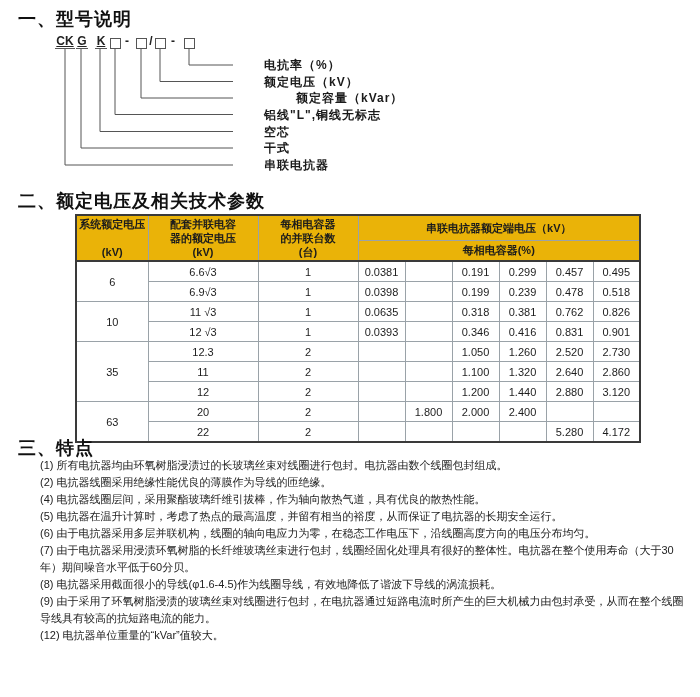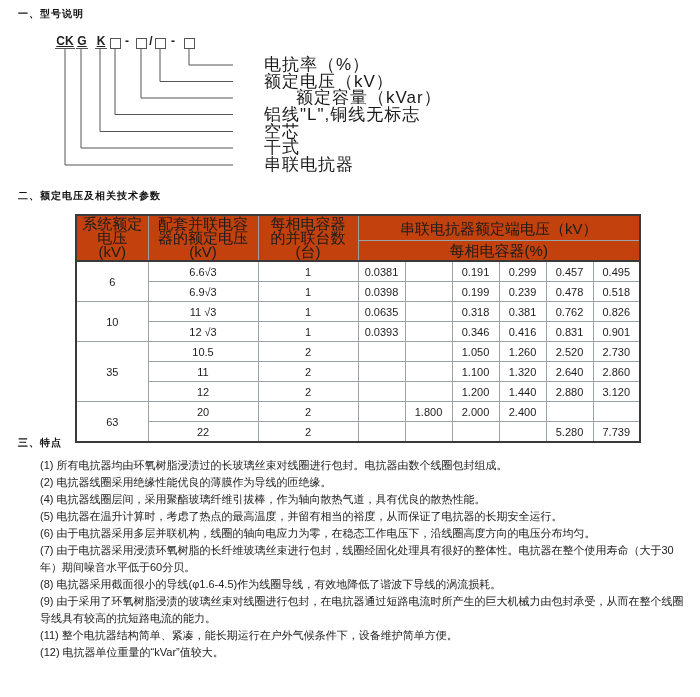--- a/index.html
+++ b/index.html
@@ -1,34 +1,34 @@
 <!DOCTYPE html>
 <html><head>
 <meta charset="utf-8">
 <style>
   html,body{margin:0;padding:0;background:#ffffff;}
   body{font-family:"Liberation Sans","DejaVu Sans",sans-serif;color:#1c1c1c;}
   #page{position:relative;width:700px;height:697px;background:#ffffff;overflow:hidden;}
 
-  .section-title{position:absolute;left:18px;font-size:10px;font-weight:bold;color:#111;letter-spacing:1px;}
+  .section-title{position:absolute;left:18px;font-size:18px;font-weight:bold;color:#111;letter-spacing:1px;}
 
   
   #diagram{position:absolute;left:0;top:0;width:700px;height:185px;}
   .code-letter{position:absolute;top:34px;font-size:12px;font-weight:bold;color:#222;
                border-bottom:1px solid #555;text-align:center;line-height:14px;text-decoration:underline;}
   .code-dash{position:absolute;top:34px;font-size:12px;font-weight:bold;color:#222;text-align:center;line-height:14px;}
   .code-box{position:absolute;top:38px;width:9px;height:9px;border:1px solid #555;background:#fff;}
-  .model-label{position:absolute;left:240px;font-size:17px;font-weight:normal;color:#1a1a1a;line-height:14px;letter-spacing:1px;white-space:nowrap;padding-left:24px;}
+  .model-label{position:absolute;left:240px;font-size:12px;font-weight:bold;color:#1a1a1a;line-height:14px;letter-spacing:1px;white-space:nowrap;padding-left:24px;}
   #diagram svg{position:absolute;left:0;top:0;}
 
   
   #spec-table{position:absolute;left:75px;top:214px;border-collapse:collapse;table-layout:fixed;
               border:2px solid #3a3a3a;font-size:11px;}
   #spec-table th,#spec-table td{border:1px solid #9aa2a8;padding:0;text-align:center;vertical-align:middle;color:#1c1c1c;}
-  #spec-table thead th{background:#c2410c;font-weight:normal;font-size:15px;line-height:13px;}
+  #spec-table thead th{background:#eab308;font-weight:bold;font-size:11px;line-height:13px;}
   #spec-table thead tr:first-child th{height:24px;}
   #spec-table thead tr:last-child th{height:19px;}
   #spec-table tbody td{height:19px;background:#fff;font-size:11px;}
   #spec-table tbody tr.group-start td{border-top:1px solid #555;margin-top:16px;}
   #spec-table tbody tr:first-child td{border-top:2px solid #3a3a3a;}
   .hdr-line{display:block;height:14px;line-height:14px;}
 
   
   #features{position:absolute;left:40px;top:457px;width:652px;font-size:11px;line-height:17px;color:#222;}
   .feature-item{word-break:break-all;}
@@ -148,21 +148,21 @@
           <td>1</td>
           <td>0.0393</td>
           <td></td>
           <td>0.346</td>
           <td>0.416</td>
           <td>0.831</td>
           <td>0.901</td>
         </tr>
         <tr class="group-start">
           <td rowspan="3">35</td>
-          <td>10.5</td>
+          <td>12.3</td>
           <td>2</td>
           <td></td>
           <td></td>
           <td>1.050</td>
           <td>1.260</td>
           <td>2.520</td>
           <td>2.730</td>
         </tr>
         <tr>
           <td>11</td>
@@ -196,32 +196,31 @@
           <td></td>
         </tr>
         <tr>
           <td>22</td>
           <td>2</td>
           <td></td>
           <td></td>
           <td></td>
           <td></td>
           <td>5.280</td>
-          <td>7.739</td>
+          <td>4.172</td>
         </tr>
       </tbody>
   </table>
 
   <div class="section-title" style="top:436px;">三、特点</div>
   <div id="features">
       <div class="feature-item">(1) 所有电抗器均由环氧树脂浸渍过的长玻璃丝束对线圈进行包封。电抗器由数个线圈包封组成。</div>
       <div class="feature-item">(2) 电抗器线圈采用绝缘性能优良的薄膜作为导线的匝绝缘。</div>
       <div class="feature-item">(4) 电抗器线圈层间，采用聚酯玻璃纤维引拔棒，作为轴向散热气道，具有优良的散热性能。</div>
       <div class="feature-item">(5) 电抗器在温升计算时，考虑了热点的最高温度，并留有相当的裕度，从而保证了电抗器的长期安全运行。</div>
       <div class="feature-item">(6) 由于电抗器采用多层并联机构，线圈的轴向电应力为零，在稳态工作电压下，沿线圈高度方向的电压分布均匀。</div>
       <div class="feature-item">(7) 由于电抗器采用浸渍环氧树脂的长纤维玻璃丝束进行包封，线圈经固化处理具有很好的整体性。电抗器在整个使用寿命（大于30年）期间噪音水平低于60分贝。</div>
       <div class="feature-item">(8) 电抗器采用截面很小的导线(φ1.6-4.5)作为线圈导线，有效地降低了谐波下导线的涡流损耗。</div>
       <div class="feature-item">(9) 由于采用了环氧树脂浸渍的玻璃丝束对线圈进行包封，在电抗器通过短路电流时所产生的巨大机械力由包封承受，从而在整个线圈导线具有较高的抗短路电流的能力。</div>
-      <div class="feature-item">(11) 整个电抗器结构简单、紧凑，能长期运行在户外气候条件下，设备维护简单方便。</div>
       <div class="feature-item">(12) 电抗器单位重量的“kVar”值较大。</div>
     </div>
 
 </div>
 
 </body></html>

